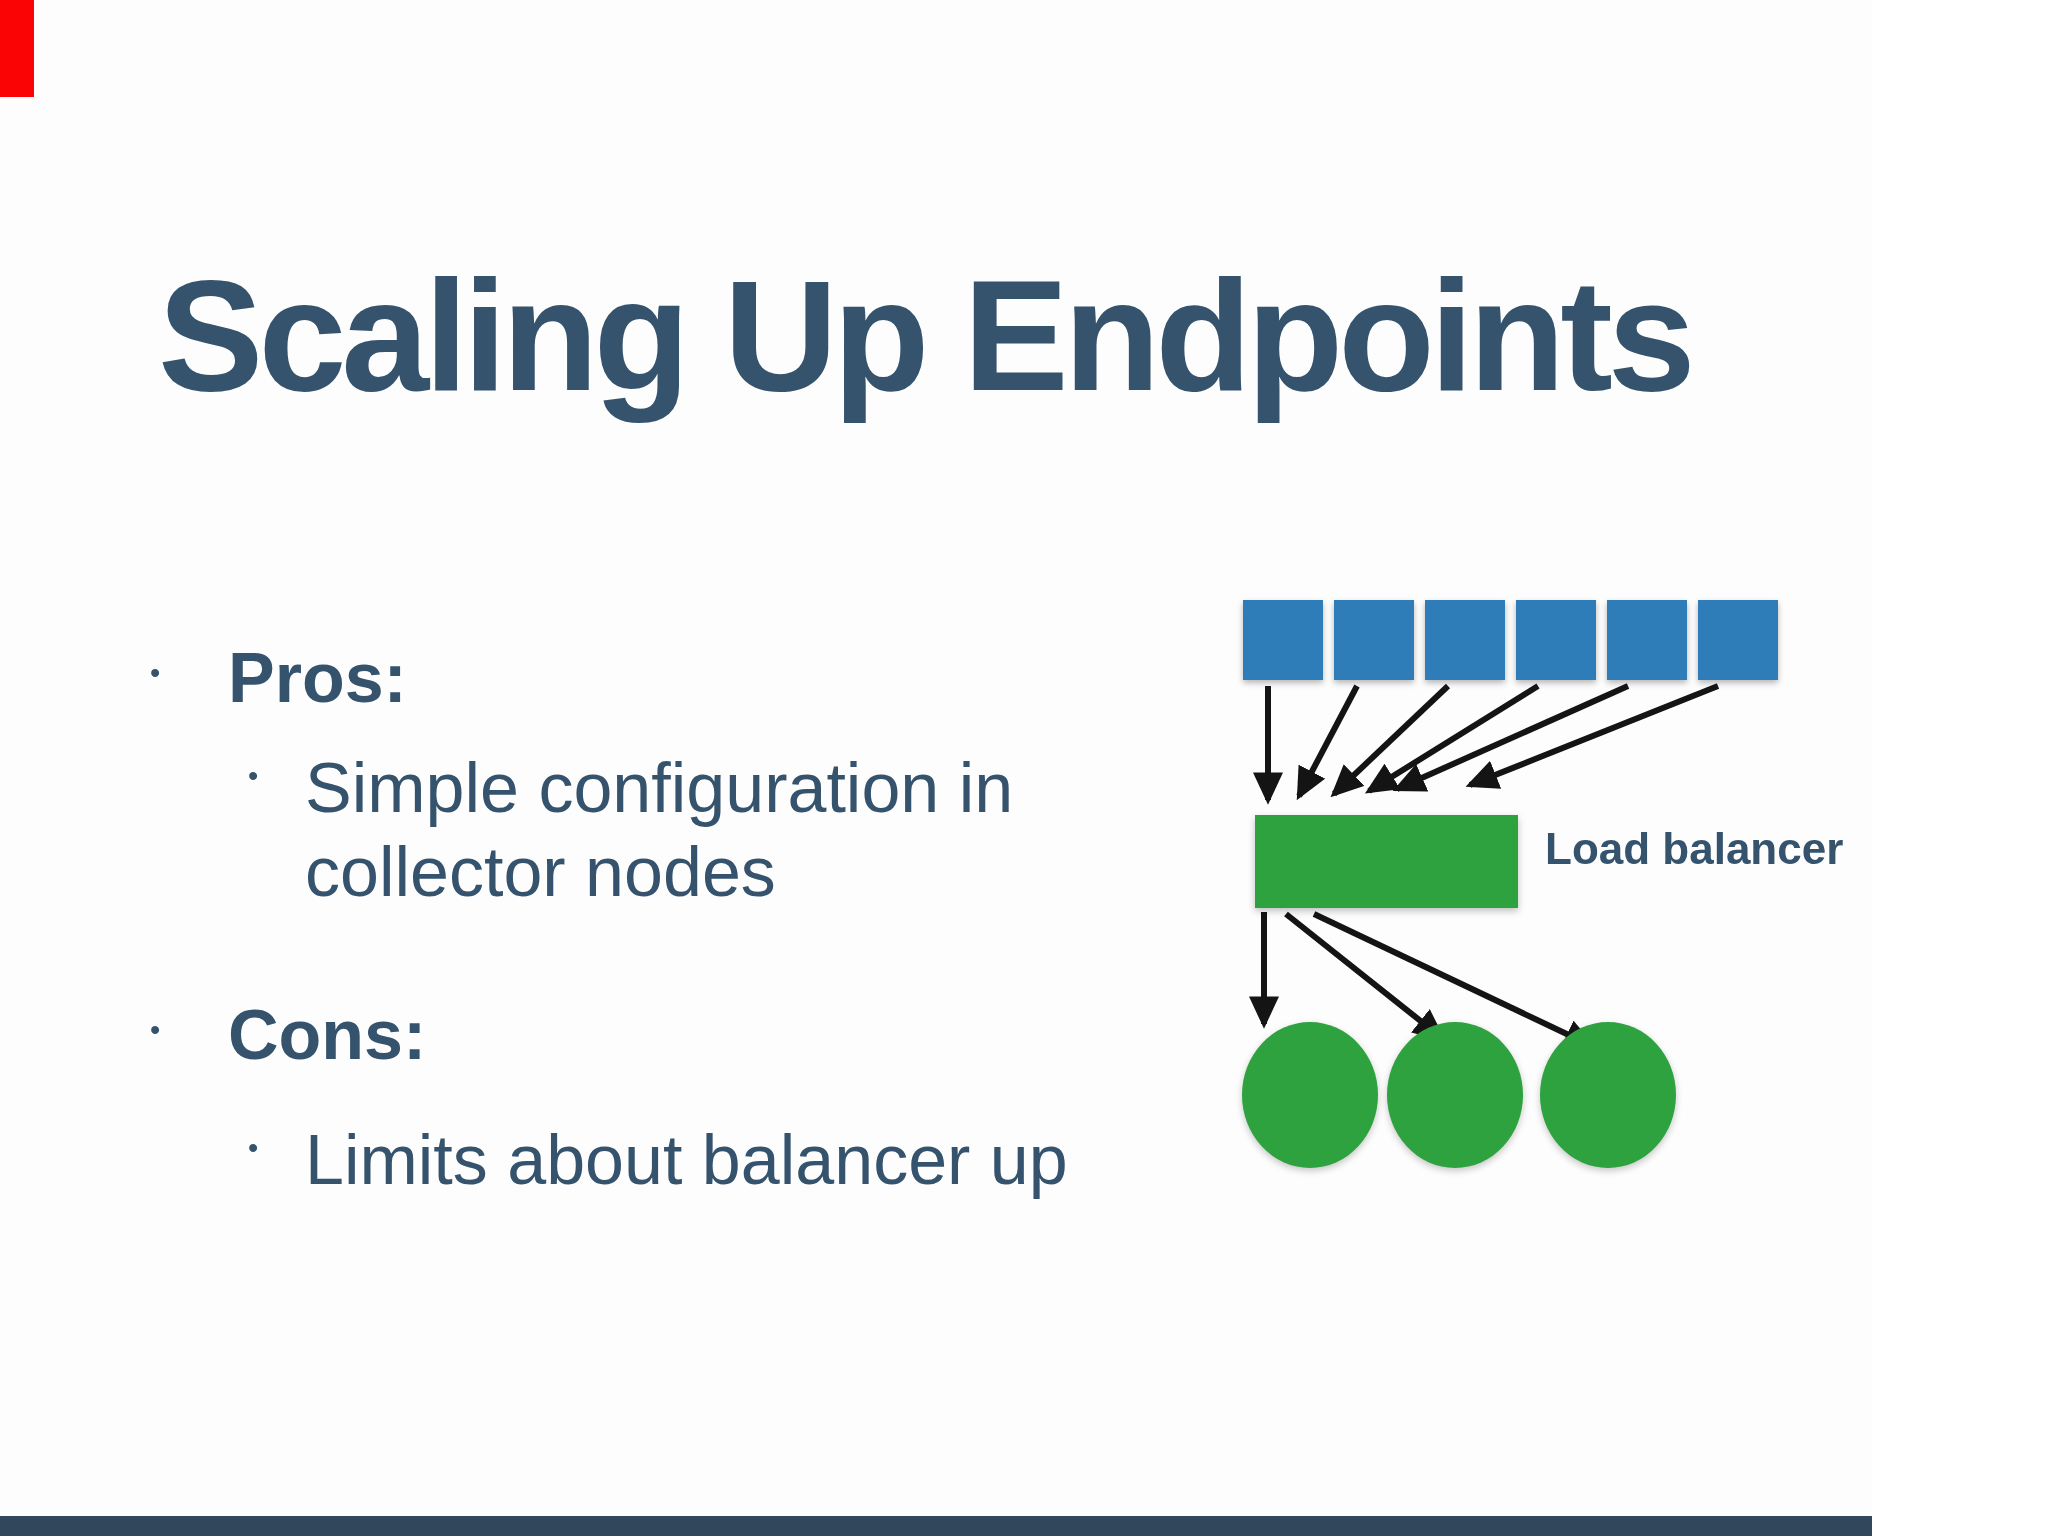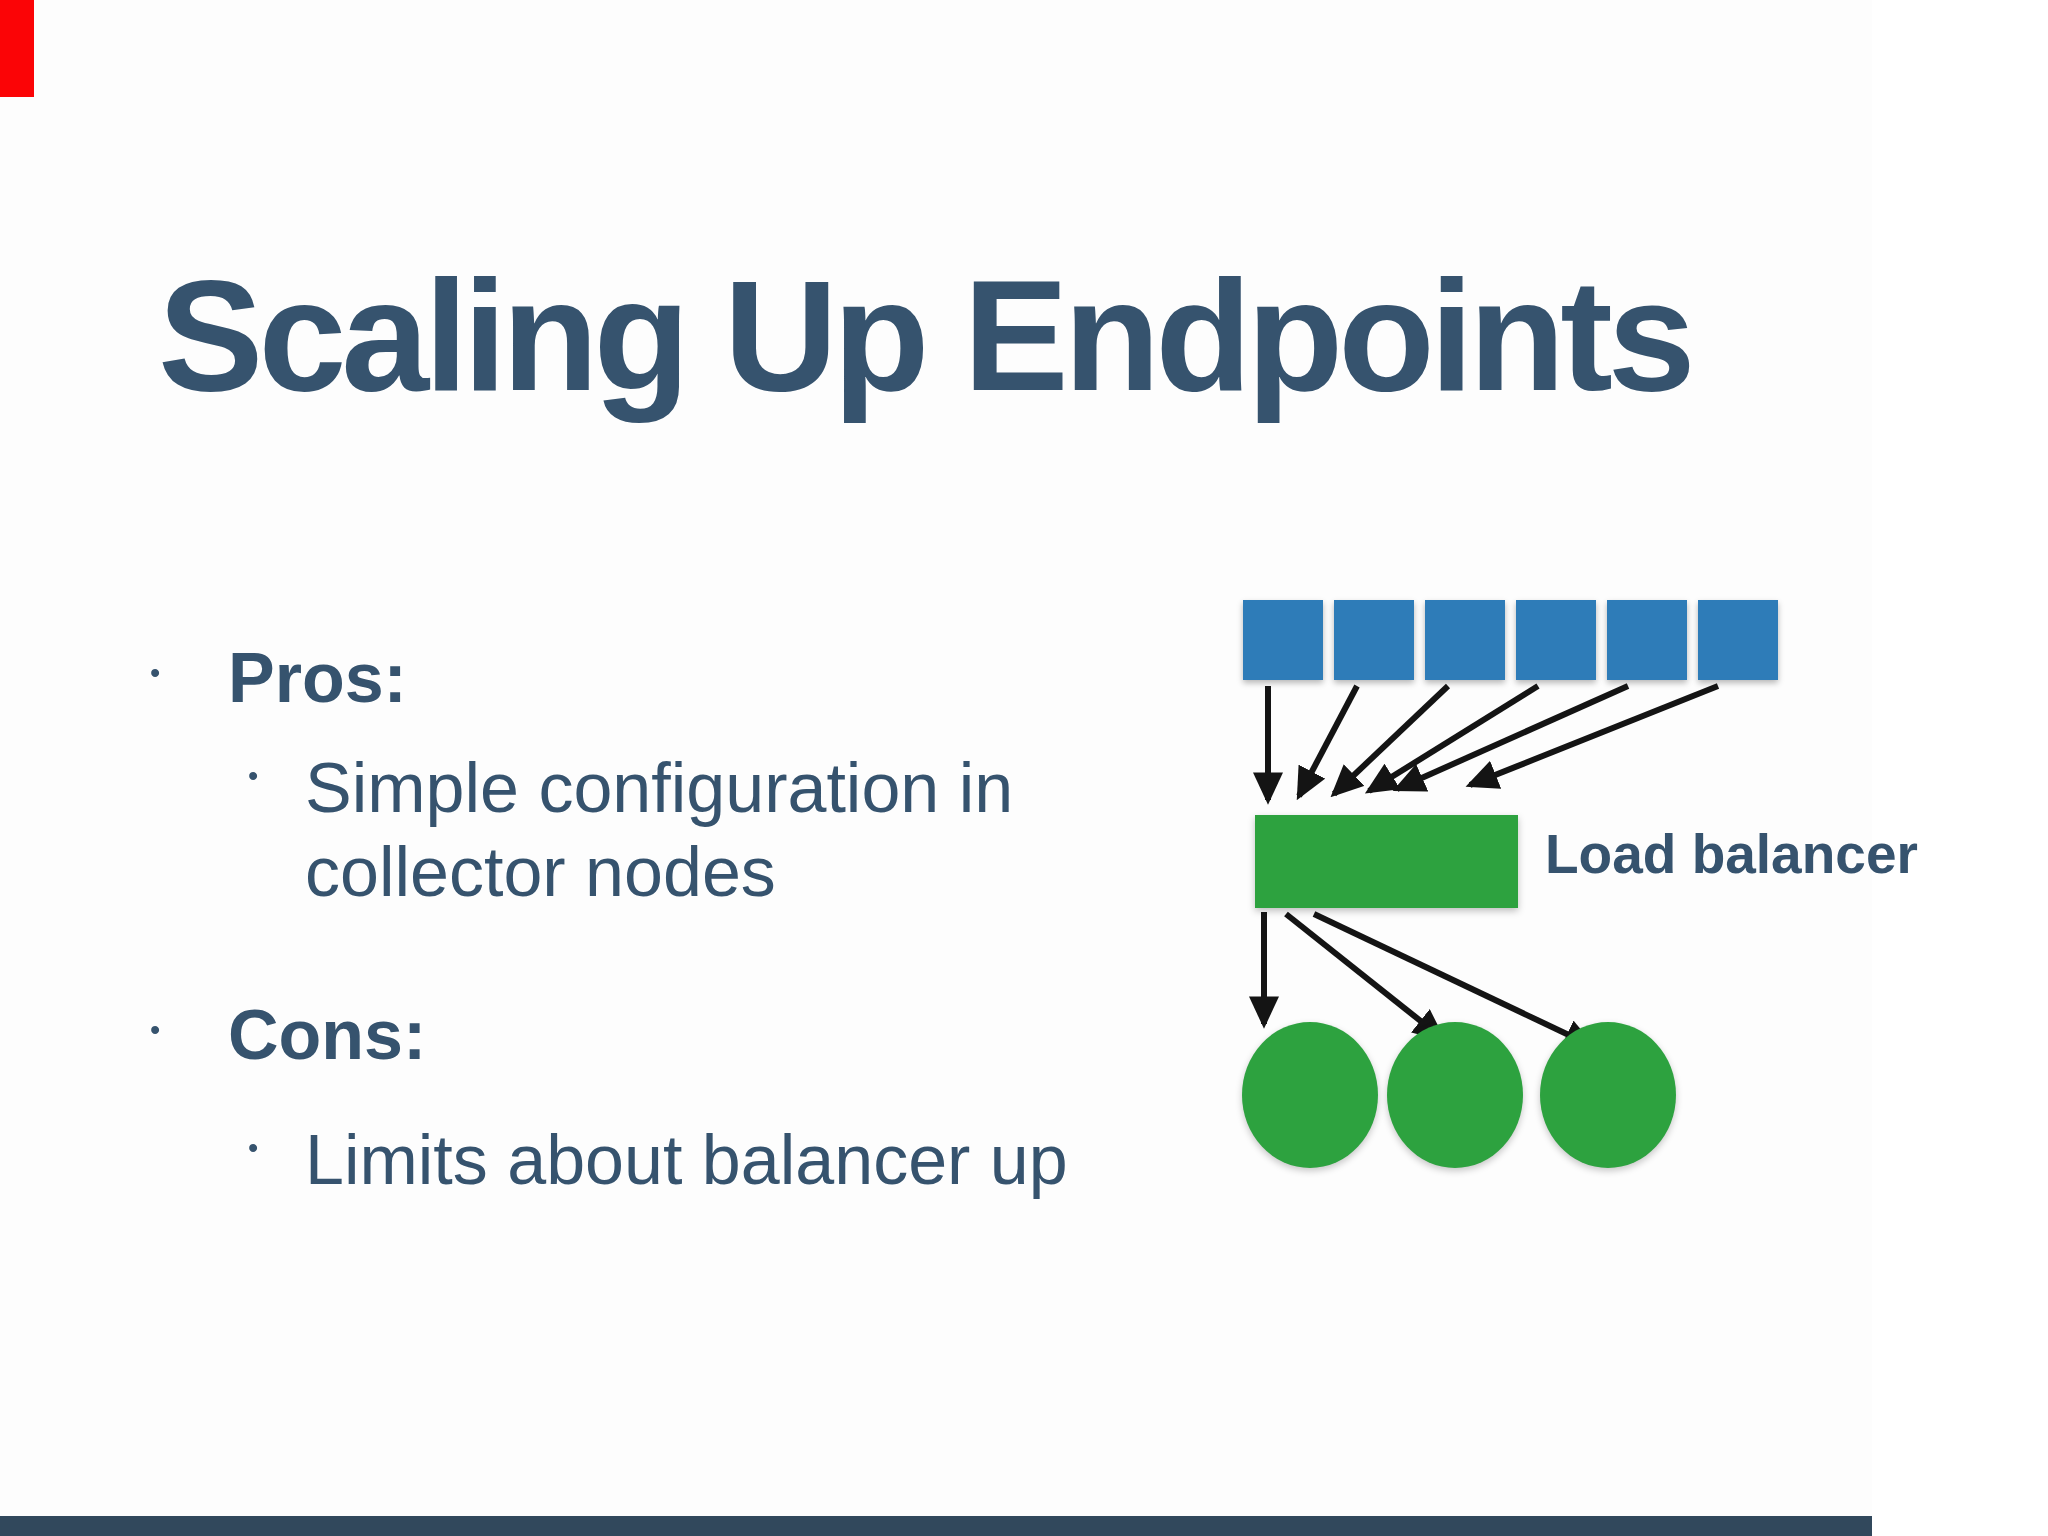--- a/index.html
+++ b/index.html
@@ -58,21 +58,21 @@
   }
   .circle{
     position:absolute;width:136px;height:146px;border-radius:50%;
     background:var(--green,#2da23f);
     box-shadow:0 3px 7px rgba(0,0,0,0.22);
   }
   .c1{left:1242px;top:1022px;}
   .c2{left:1387px;top:1022px;}
   .c3{left:1540px;top:1022px;}
   .diagram-label{
-    position:absolute;font-size:55px;font-weight:700;line-height:1;
+    position:absolute;font-size:44px;font-weight:700;line-height:1;
     color:var(--text,#36536e);white-space:nowrap;
   }
   .lb-label{left:1545px;top:827px;}
   .backend-label{left:1528px;top:1158px;}
   svg.arrows{position:absolute;left:0;top:0;}
 </style>
 </head>
 <body>
 
 <div class="slide">

